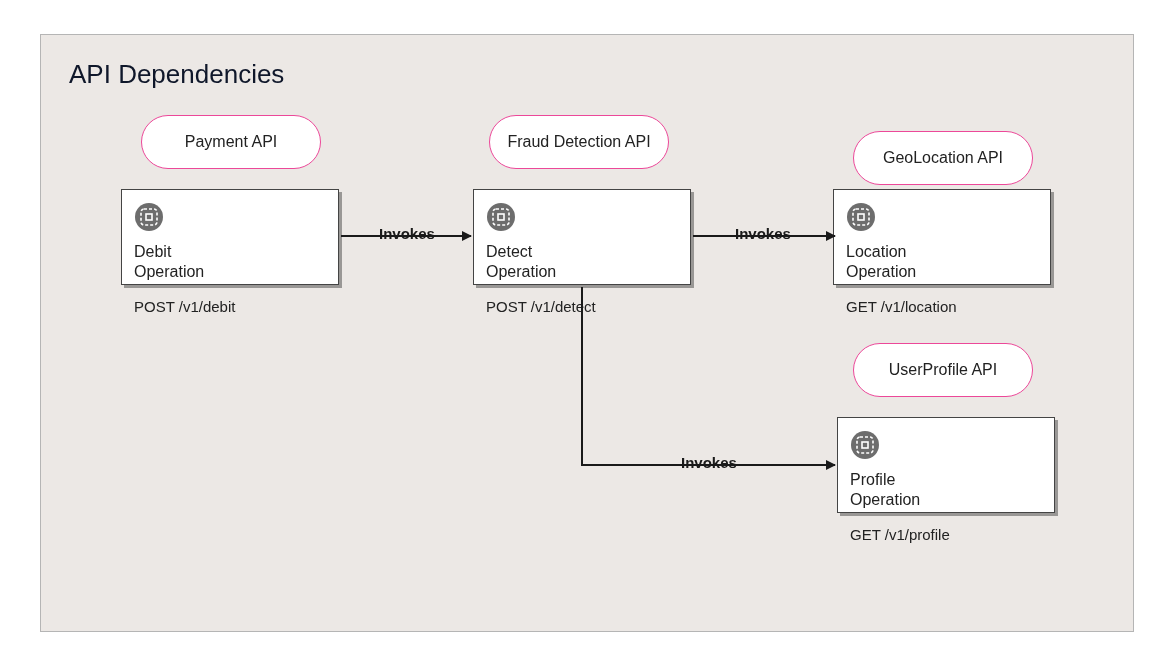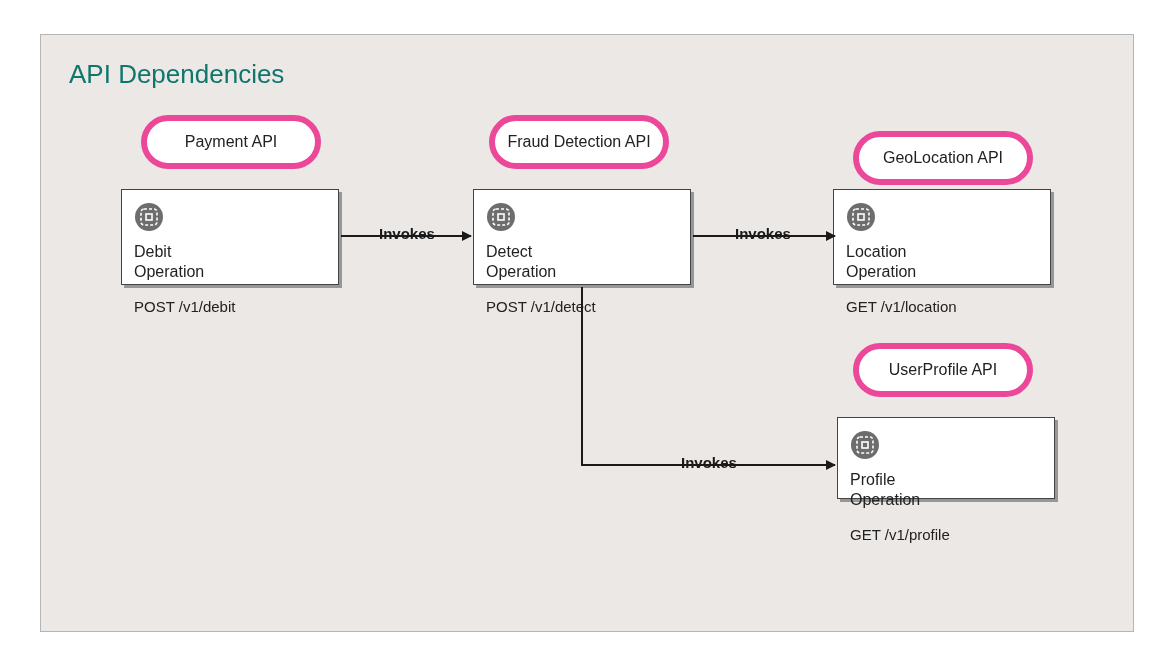--- a/index.html
+++ b/index.html
@@ -22,26 +22,26 @@
     width: 1092px;
     height: 596px;
     background: #ece8e5;
     border: 1px solid #b5b5b5;
   }
   .title {
     position: absolute;
     left: 28px;
     top: 24px;
     font-size: 26px;
-    color: #0f766e;
+    color: #0f172a;
   }
   .api-pill {
     position: absolute;
     background: #fff;
-    border: 6px solid #ec4899;
+    border: 1px solid #ec4899;
     border-radius: 28px;
     width: 180px;
     height: 54px;
     display: flex;
     align-items: center;
     justify-content: center;
     text-align: center;
     font-size: 16px;
     color: #222;
     line-height: 1.2;
@@ -153,21 +153,21 @@
       </span>
       <div class="op-text">
         <div class="op-name">
           <span>Location</span><br>
           <span>Operation</span>
         </div>
         <div class="op-path">GET /v1/location</div>
       </div>
     </div>
 
-    <div class="op-box" style="left:796px; top:382px; width:218px; height:82px;">
+    <div class="op-box" style="left:796px; top:382px; width:218px; height:96px;">
       <span class="op-icon">
         <svg viewBox="0 0 30 30" width="30" height="30">
           <circle cx="15" cy="15" r="14" fill="#6d6d6d"></circle>
           <rect x="7" y="7" width="16" height="16" rx="3" fill="none" stroke="#fff" stroke-width="1.6" stroke-dasharray="3 2"></rect>
           <rect x="12" y="12" width="6" height="6" fill="none" stroke="#fff" stroke-width="1.6"></rect>
         </svg>
       </span>
       <div class="op-text">
         <div class="op-name">
           <span>Profile</span><br>

